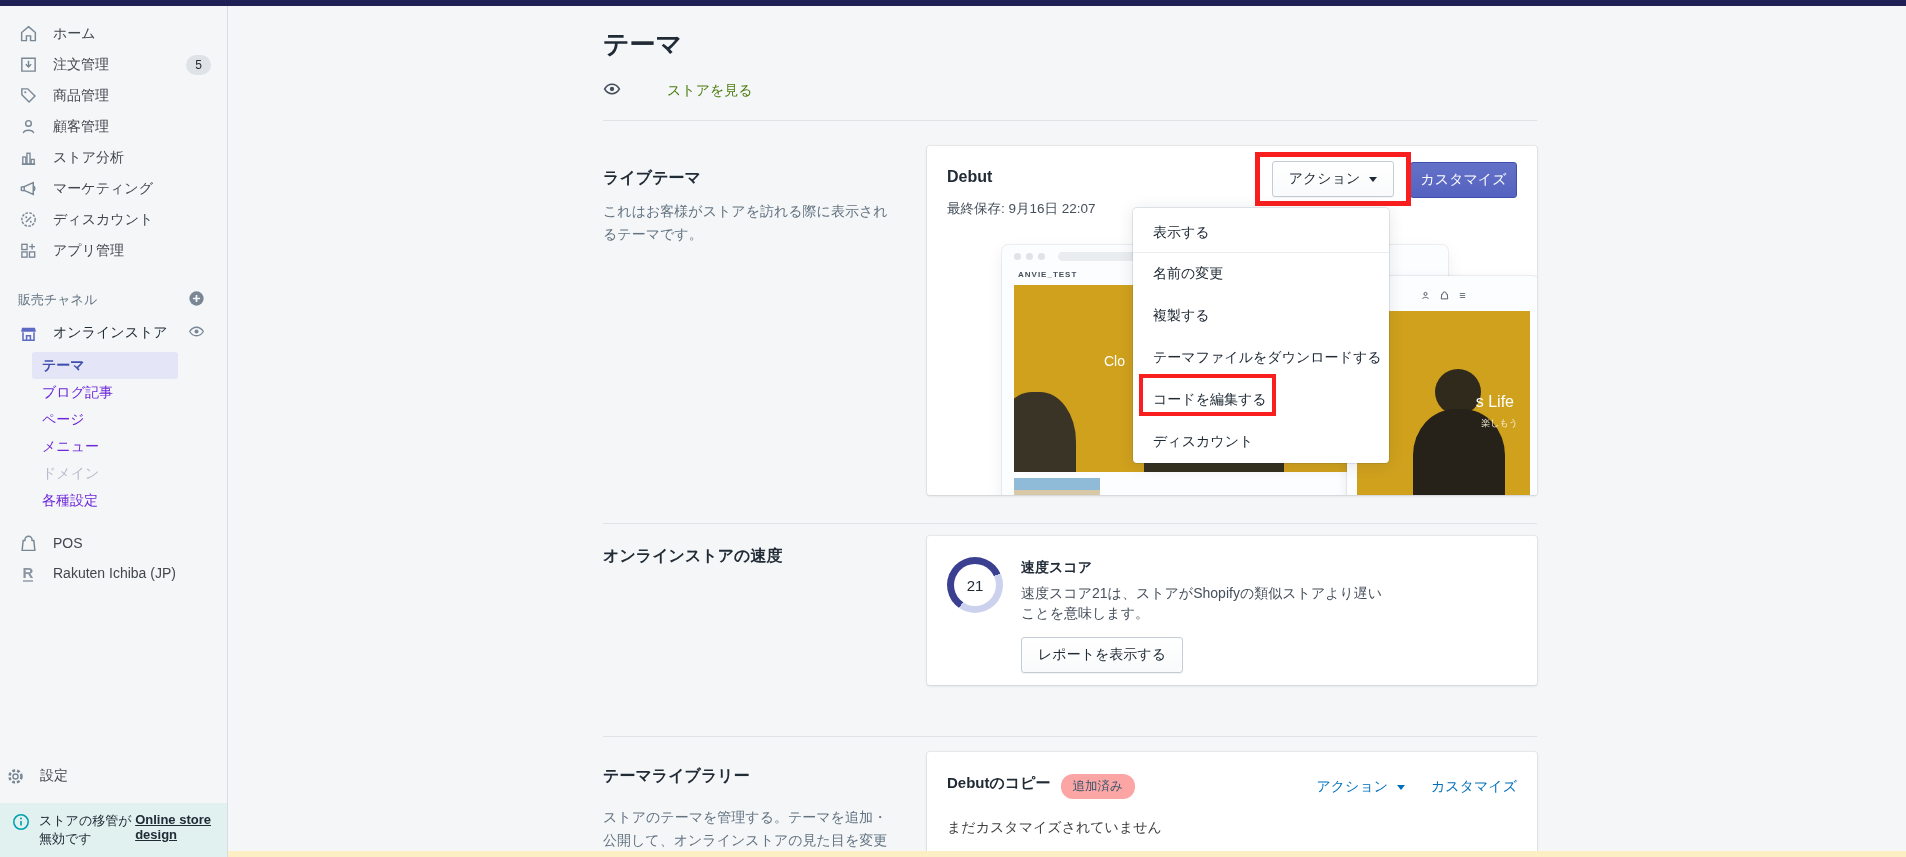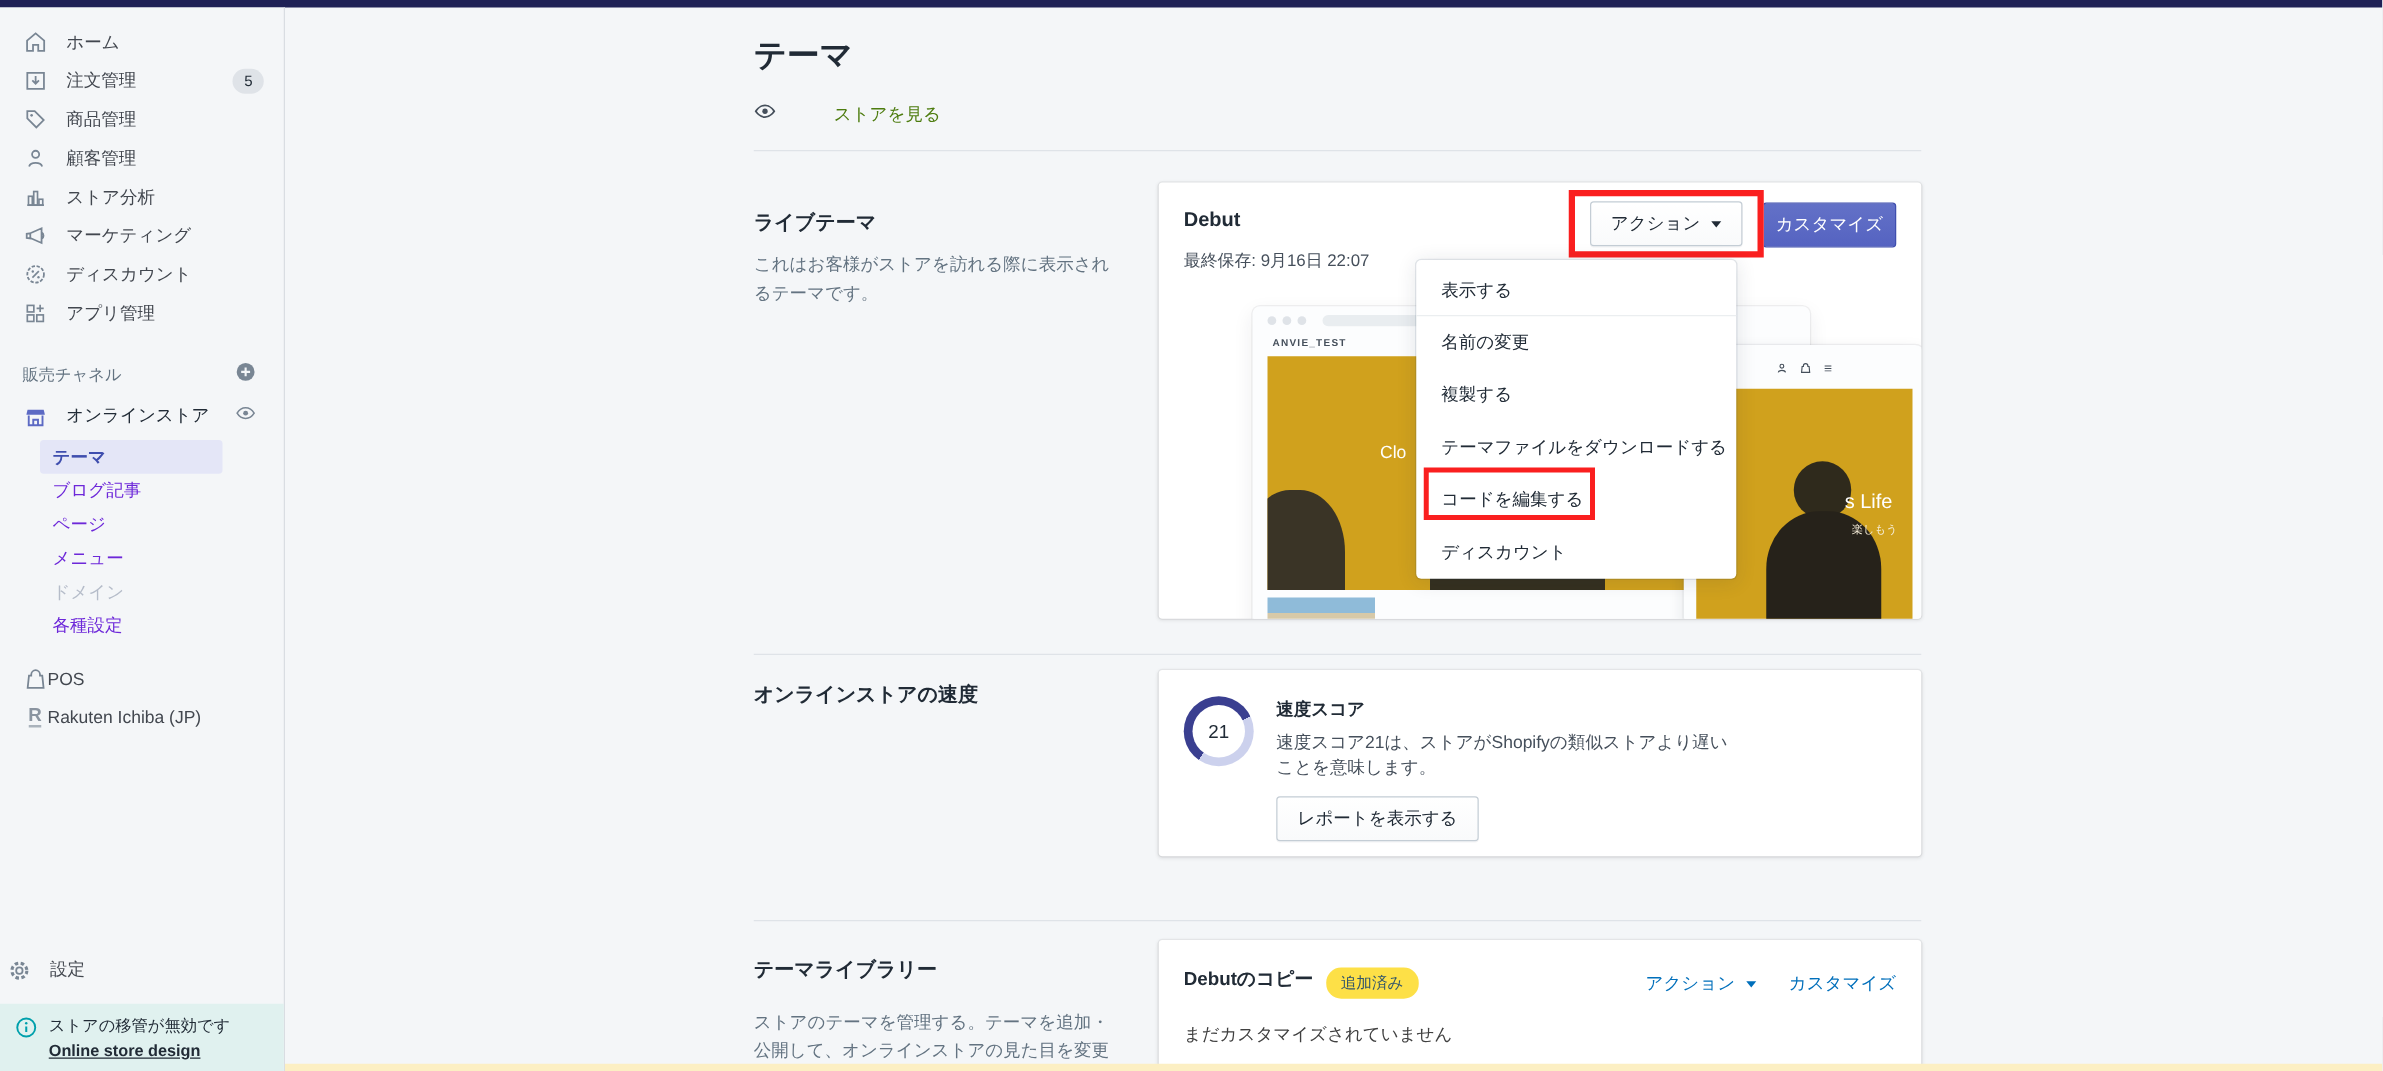--- a/index.html
+++ b/index.html
@@ -18,29 +18,29 @@
   .nav-icon { width:20px; height:20px; flex:0 0 20px; display:flex; align-items:center; justify-content:center; }
   .badge { margin-left:auto; background:#dfe3e8; color:#212b36; font-size:12px; line-height:1; padding:4px 9px; border-radius:10px; }
   .channels-header { display:flex; align-items:center; justify-content:space-between; margin-top:22px; padding:0 22px 0 18px; height:24px; }
   .channels-header .label { font-size:13px; color:#637381; }
   .online-store-row { display:flex; align-items:center; height:30px; margin-top:6px; padding:0 22px 0 18px; gap:15px; cursor:pointer; }
   .online-store-row .label { font-size:14px; color:#212b36; flex:1; }
   .sub-list { margin-top:4px; }
   .sub-item { display:flex; align-items:center; height:27px; padding-left:42px; font-size:14px; color:#6d28d9; cursor:pointer; }
   .sub-item.selected { background:#e4e6f7; border-radius:3px; width:146px; margin-left:32px; padding-left:10px; color:#3f4eae; font-weight:bold; }
   .sub-item.disabled { color:#b5bcc9; }
-  .pos-row, .rakuten-row { display:flex; align-items:center; height:30px; padding:0 16px 0 18px; cursor:pointer; }
+  .pos-row, .rakuten-row { display:flex; align-items:center; height:30px; padding:0 16px 0 18px; gap:15px; cursor:pointer; }
   .pos-row { margin-top:14px; }
   .pos-row .label, .rakuten-row .label { font-size:14px; color:#42474f; }
   .r-glyph { font-size:15px; font-weight:bold; color:#8a94a0; border-bottom:2px solid #aab3bc; line-height:15px; }
   .sidebar-bottom { position:absolute; left:0; right:0; bottom:0; }
   .settings-row { display:flex; align-items:center; height:30px; padding:0 16px 0 5px; gap:15px; margin-bottom:12px; cursor:pointer; }
   .settings-row .label { font-size:14px; color:#42474f; }
   .notice { background:#e0f1ef; padding:9px 14px 9px 12px; display:flex; gap:9px; align-items:flex-start; }
-  .notice-texts { display:flex; flex-direction:column; gap:3px; }
+  .notice-texts { display:flex; gap:3px; }
   .notice-text { font-size:13px; color:#212b36; }
   .notice-link { font-size:13px; color:#212b36; text-decoration:underline; font-weight:bold; cursor:pointer; }
 
   
   .page-title { position:absolute; left:603px; top:27px; font-size:26px; font-weight:600; color:#212b36; }
   .view-store { position:absolute; left:603px; top:80px; display:flex; align-items:center; gap:8px; cursor:pointer; }
   .view-store .label { font-size:14px; color:#4d7c0f;margin-left:38px; }
   .hr { position:absolute; left:603px; width:934px; height:1px; background:#dfe3e8; }
   .hr1 { top:120px; } .hr2 { top:523px; } .hr3 { top:736px; }
 
@@ -114,21 +114,21 @@
   .speed-col { padding-top:2px; }
   .speed-title { font-size:14px; font-weight:bold; color:#212b36; margin-bottom:6px; }
   .speed-body { width:372px; font-size:14px; line-height:20px; color:#454f5b; }
   .report-btn { margin-top:14px; }
   .link { color:#006fbb; cursor:pointer; text-decoration:none; }
   .ext-icon { display:inline-block; vertical-align:-1px; margin:0 3px; }
 
   
   .lib-row { display:flex; align-items:flex-start; }
   .lib-name { font-size:15px; font-weight:bold; color:#212b36; }
-  .lib-badge { display:inline-block; margin-left:10px; background:#fde047; color:#33566b; font-size:12.5px;
+  .lib-badge { display:inline-block; margin-left:10px; background:#fca5a5; color:#33566b; font-size:12.5px;
                padding:4px 12px; border-radius:12px; }
   .lib-links { margin-left:auto; display:flex; align-items:center; gap:26px; padding-top:4px; }
   .lib-link { font-size:14px; color:#006fbb; cursor:pointer; display:flex; align-items:center; }
   .lib-status { margin-top:20px; font-size:14px; color:#404040; }
   .lib-divider { margin-top:16px; height:1px; background:#e3e7ea; }
 
   .yellow-strip { position:absolute; left:228px; top:851px; width:1678px; height:6px; background:#fcefc3; z-index:60; }
 </style>
 </head>
 <body>

